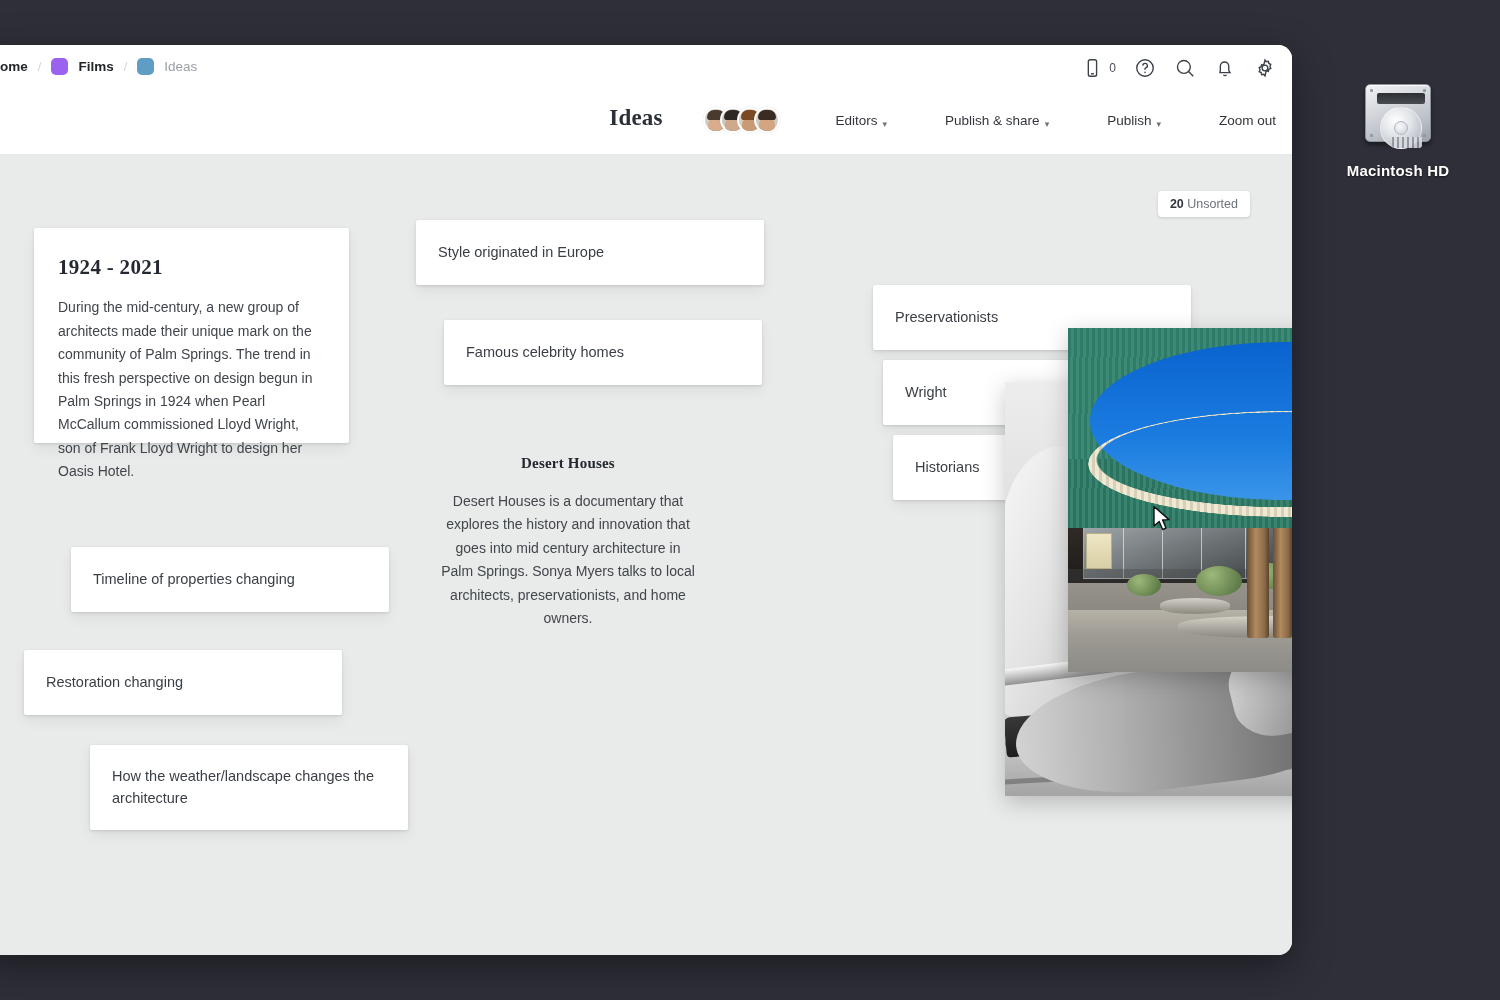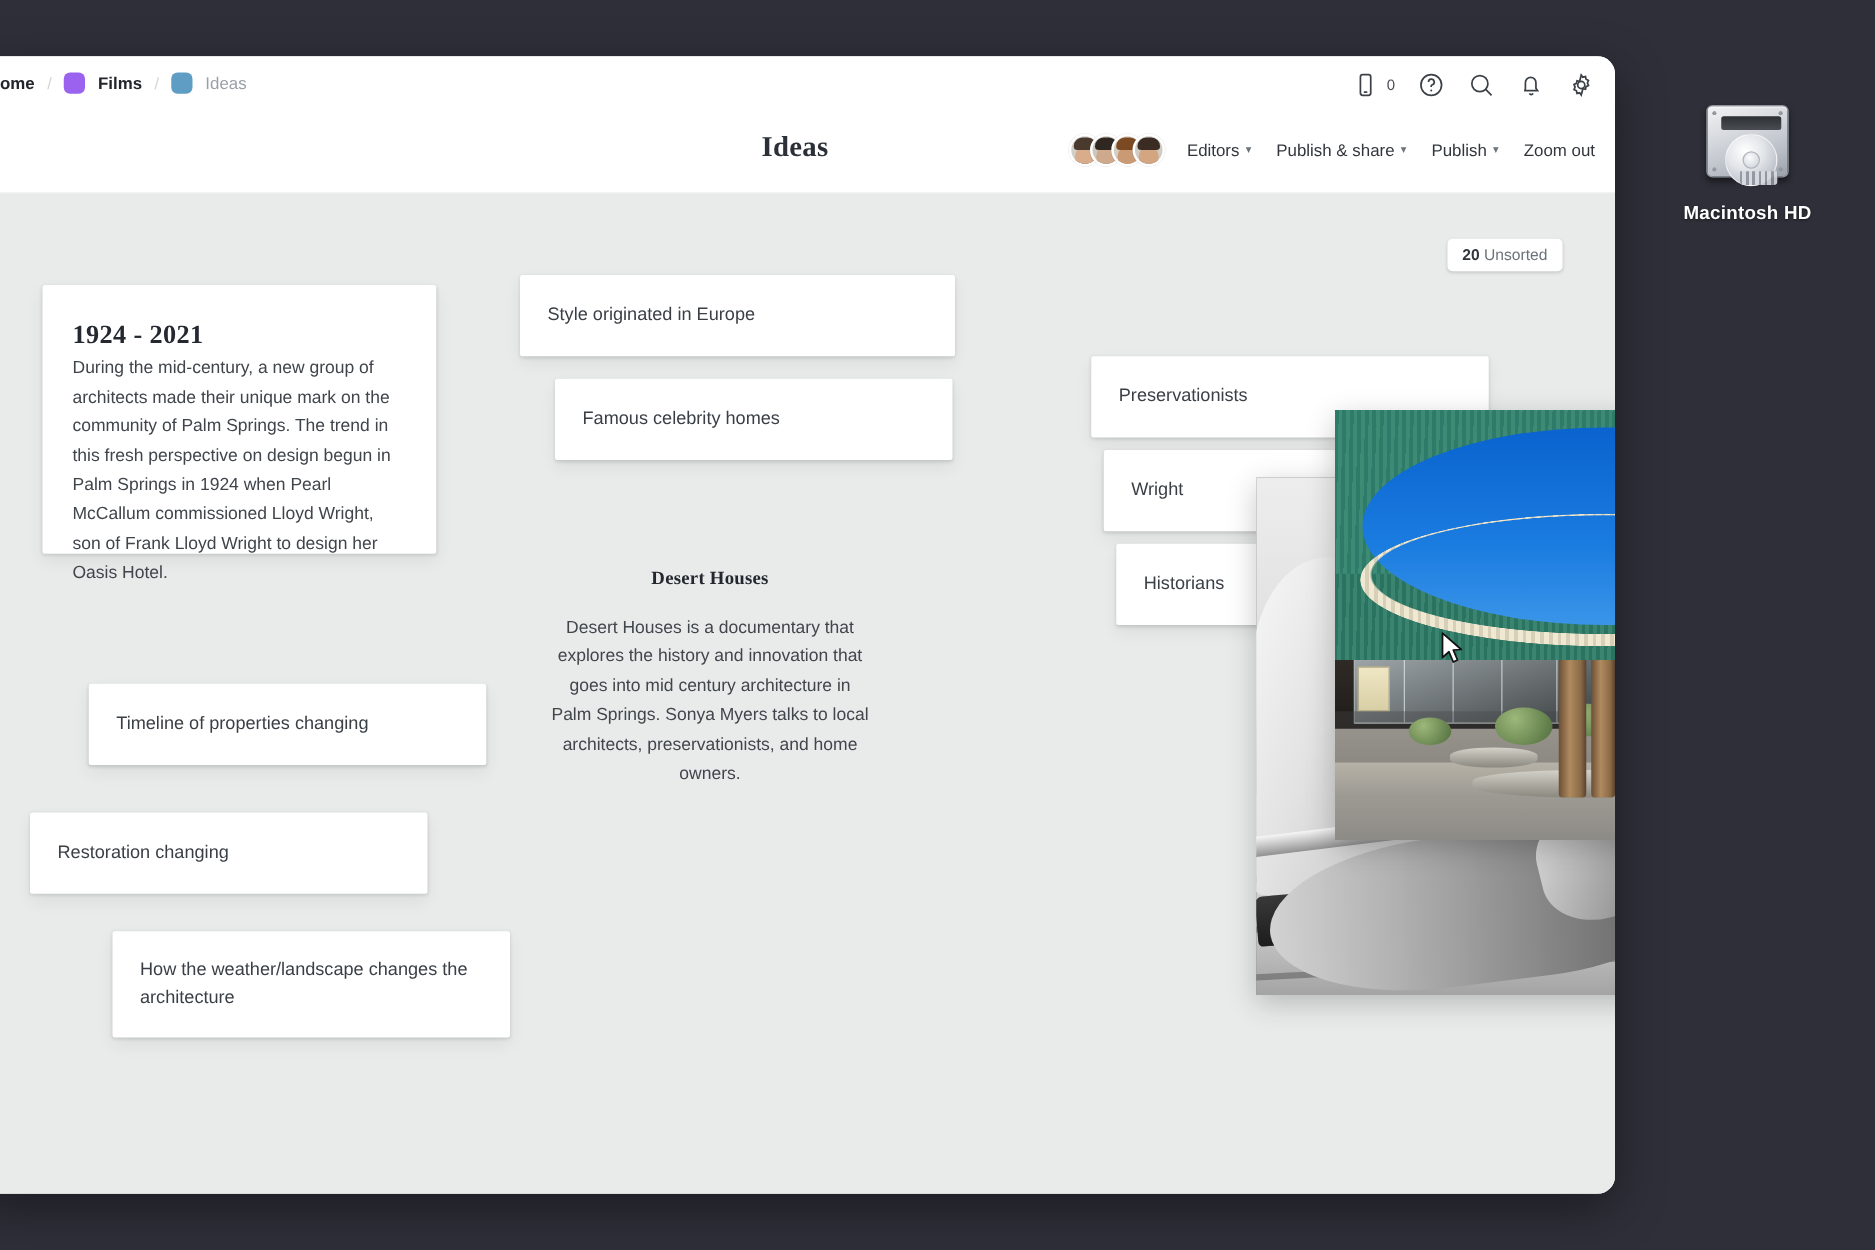--- a/index.html
+++ b/index.html
@@ -124,21 +124,21 @@
     margin-left:-9px;
     overflow:hidden;
     position:relative;
     background:#c9bfb5;
     box-shadow:0 0 0 .5px rgba(0,0,0,.08);
   }
   .avatar:first-child{margin-left:0;}
   .av-face{position:absolute;left:50%;bottom:-2px;transform:translateX(-50%);width:16px;height:16px;border-radius:50% 50% 45% 45%;}
   .av-hair{position:absolute;left:50%;top:1px;transform:translateX(-50%);width:18px;height:10px;border-radius:9px 9px 4px 4px;}
   .av-body{position:absolute;left:50%;bottom:-7px;transform:translateX(-50%);width:26px;height:12px;border-radius:13px 13px 0 0;}
-  .menu-item{ display:flex; align-items:flex-start; gap:5px; cursor:default; white-space:nowrap;}
+  .menu-item{ display:flex; align-items:flex-end; gap:5px; cursor:default; white-space:nowrap;margin-left:38px;}
   .caret{ font-size:9px; color:#6d737a; position:relative; top:1px;}
 
   
   #top-icons {
     position:absolute; right:16px; top:-30px;
     display:flex; align-items:center; gap:18px;
     color:#3c4047;
   }
   #top-icons .ic { width:22px; height:22px; display:block;}
   .phone-count{ font-size:12px; color:#4a4e55; margin-left:-12px;}
@@ -165,20 +165,21 @@
     display:block;
     padding:24px 24px 26px 24px;
     align-items:flex-start;
   }
   .card-title{
     font-family:"Liberation Serif", serif;
     font-weight:bold;
     font-size:21px;
     color:#242830;
     letter-spacing:.3px;
+    margin-bottom:14px;
   }
   .card-body{
     font-size:14px;
     line-height:1.67;
     color:#40454b;
   }
 
   .frame-block{
     position:absolute;
     text-align:center;
@@ -416,21 +417,21 @@
 
     <div class="card text-card" style="left:54px; top:73px; width:315px; height:215px;">
       <div class="card-title">1924 - 2021</div>
       <div class="card-body">During the mid-century, a new group of architects made their unique mark on the community of Palm Springs. The trend in this fresh perspective on design begun in Palm Springs in 1924 when Pearl McCallum commissioned Lloyd Wright, son of Frank Lloyd Wright to design her Oasis Hotel.</div>
     </div>
 
     <div class="card" style="left:436px; top:65px; width:348px; height:65px;">
       <span>Style originated in Europe</span>
     </div>
 
-    <div class="card" style="left:464px; top:148px; width:318px; height:65px;">
+    <div class="card" style="left:464px; top:165px; width:318px; height:65px;">
       <span>Famous celebrity homes</span>
     </div>
 
     <div class="card" style="left:893px; top:130px; width:318px; height:65px;">
       <span>Preservationists</span>
     </div>
 
     <div class="card" style="left:903px; top:205px; width:318px; height:65px;">
       <span>Wright</span>
     </div>

